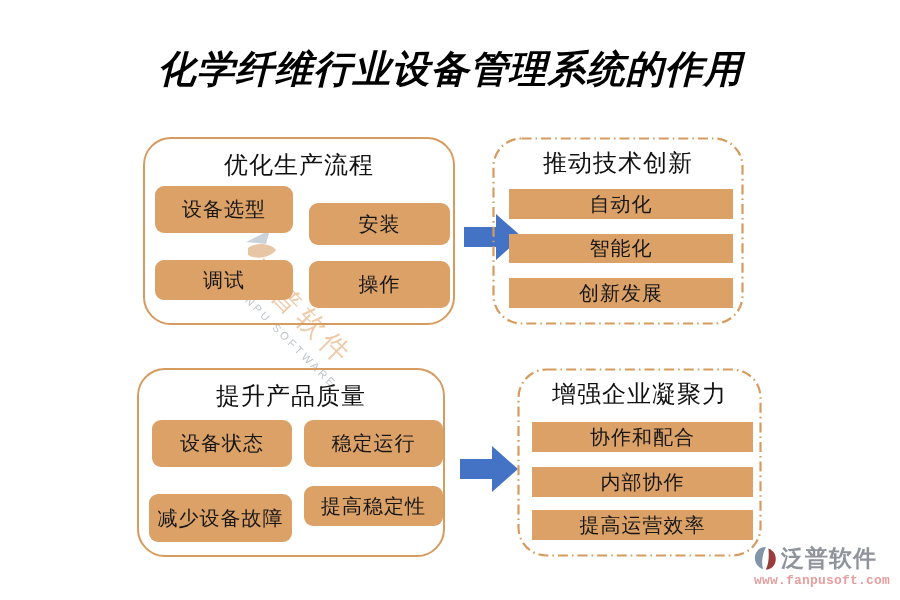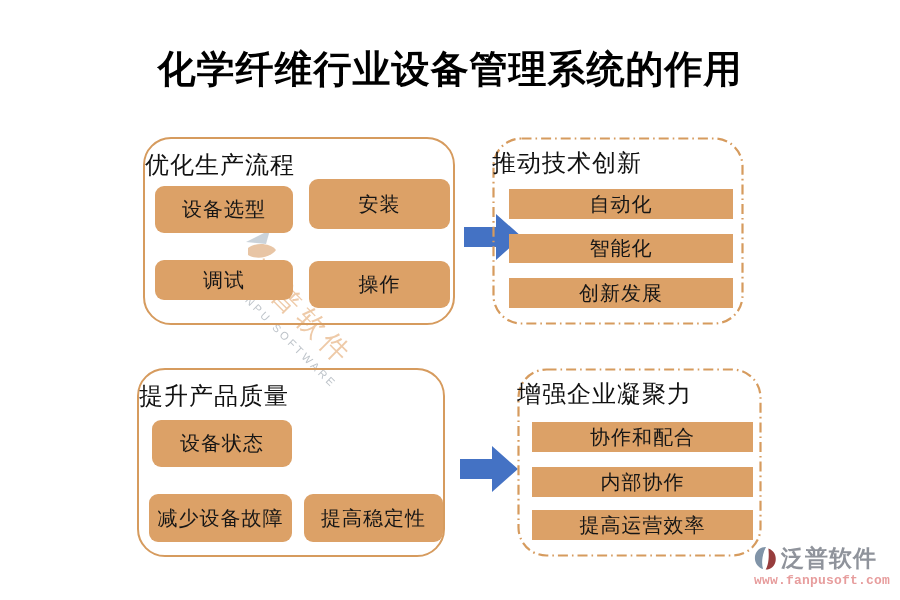--- a/index.html
+++ b/index.html
@@ -4,26 +4,27 @@
 <style>
   html,body{margin:0;padding:0;background:#fff;}
   .canvas{
     position:relative;width:900px;height:600px;background:#ffffff;overflow:hidden;
     font-family:"Liberation Serif",serif;
   }
   .title{
     position:absolute;top:44px;left:0;width:100%;margin:0;
     text-align:center;font-size:38px;font-weight:600;color:#000;
     letter-spacing:1px;
+    font-style:italic;
   }
   .group{position:absolute;box-sizing:border-box;}
   .group.solid{border:2.5px solid #D69B5E;border-radius:28px;}
   .dash-border{position:absolute;left:0;top:0;width:100%;height:100%;}
   .group-title{
-    position:absolute;top:10px;left:0;width:100%;text-align:left;
+    position:absolute;top:10px;left:0;width:100%;text-align:center;
     font-size:24px;color:#111;letter-spacing:1px;
   }
   .pill{
     position:absolute;background:#DCA167;border-radius:9px;
     display:flex;align-items:center;justify-content:center;
     font-size:20px;color:#161616;letter-spacing:1px;text-align:center;
   }
   .pill.slim{border-radius:0;}
   .arrow{position:absolute;}
   
@@ -57,21 +58,21 @@
     </svg>
     <div class="wm-center-text">
       <span class="wm-cn">泛普软件</span>
       <span class="wm-en">FANPU SOFTWARE</span>
     </div>
   </div>
 
   <div class="group solid" style="left:143px;top:137px;width:312px;height:188px">
     <div class="group-title">优化生产流程</div>
     <div class="pill" style="left:10px;top:47px;width:138px;height:47px">设备选型</div>
-    <div class="pill" style="left:164px;top:40px;width:141px;height:50px">安装</div>
+    <div class="pill" style="left:164px;top:64px;width:141px;height:42px">安装</div>
     <div class="pill" style="left:10px;top:121px;width:138px;height:40px">调试</div>
     <div class="pill" style="left:164px;top:122px;width:141px;height:47px">操作</div>
   </div>
 
   <svg class="arrow" style="left:464px;top:214px" width="58" height="46" viewBox="0 0 58 46">
     <polygon points="0,13 32,13 32,0 58,23 32,46 32,33 0,33" fill="#4472C4"></polygon>
   </svg>
 
   <div class="group" style="left:492px;top:137px;width:252px;height:188px">
     <svg class="dash-border" viewBox="0 0 252 188" preserveAspectRatio="none">
@@ -79,22 +80,23 @@
     </svg>
     <div class="group-title">推动技术创新</div>
     <div class="pill slim" style="left:17px;top:52px;width:224px;height:30px">自动化</div>
     <div class="pill slim" style="left:17px;top:97px;width:224px;height:29px">智能化</div>
     <div class="pill slim" style="left:17px;top:141px;width:224px;height:30px">创新发展</div>
   </div>
 
   <div class="group solid" style="left:137px;top:368px;width:308px;height:189px">
     <div class="group-title">提升产品质量</div>
     <div class="pill" style="left:13px;top:50px;width:140px;height:47px">设备状态</div>
+    <div class="pill" style="left:165px;top:50px;width:139px;height:47px">稳定运行</div>
     <div class="pill" style="left:10px;top:124px;width:143px;height:48px">减少设备故障</div>
-    <div class="pill" style="left:165px;top:124px;width:139px;height:48px">提高稳定性</div>
+    <div class="pill" style="left:165px;top:116px;width:139px;height:40px">提高稳定性</div>
   </div>
 
   <svg class="arrow" style="left:460px;top:446px" width="58" height="46" viewBox="0 0 58 46">
     <polygon points="0,13 32,13 32,0 58,23 32,46 32,33 0,33" fill="#4472C4"></polygon>
   </svg>
 
   <div class="group" style="left:517px;top:368px;width:245px;height:189px">
     <svg class="dash-border" viewBox="0 0 245 189" preserveAspectRatio="none">
       <rect x="1.5" y="1.5" width="242" height="186" rx="28" fill="none" stroke="#D69B5E" stroke-width="2.2" stroke-dasharray="10 4 1.6 4"></rect>
     </svg>

